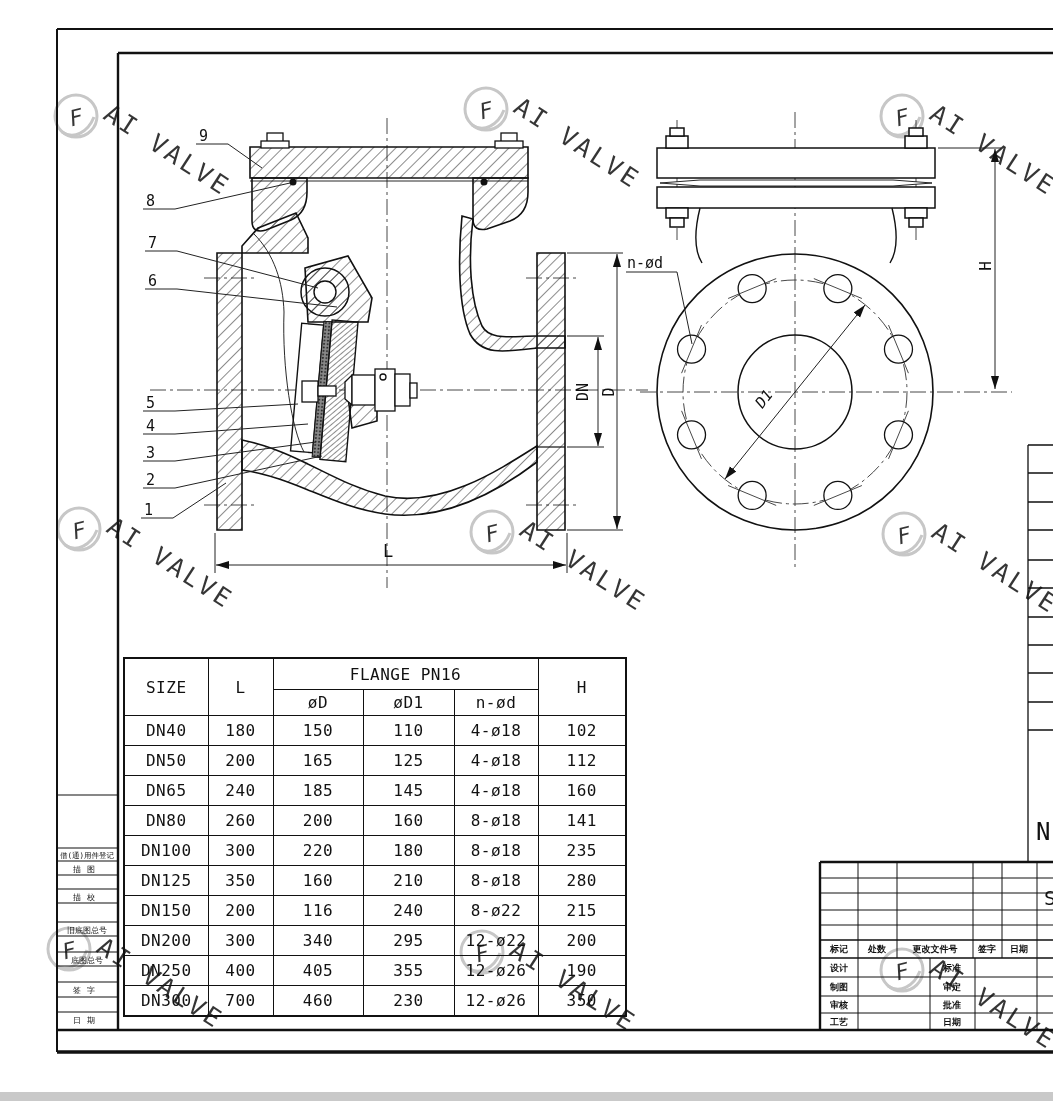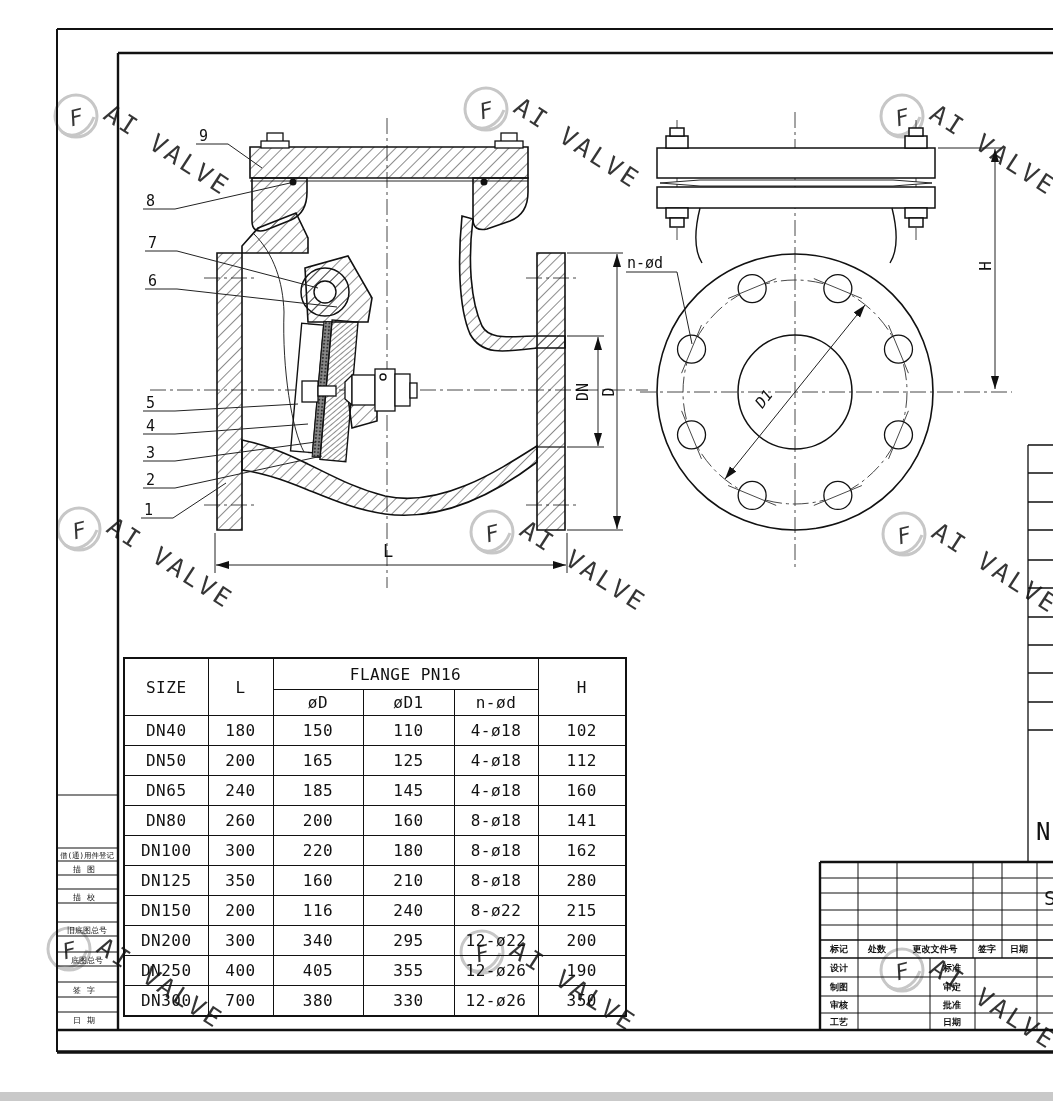--- a/index.html
+++ b/index.html
@@ -328,21 +328,21 @@
           <td>160</td>
           <td>8-ø18</td>
           <td>141</td>
         </tr>
         <tr>
           <td>DN100</td>
           <td>300</td>
           <td>220</td>
           <td>180</td>
           <td>8-ø18</td>
-          <td>162</td>
+          <td>235</td>
         </tr>
         <tr>
           <td>DN125</td>
           <td>350</td>
           <td>160</td>
           <td>210</td>
           <td>8-ø18</td>
           <td>280</td>
         </tr>
         <tr>
@@ -365,22 +365,22 @@
           <td>DN250</td>
           <td>400</td>
           <td>405</td>
           <td>355</td>
           <td>12-ø26</td>
           <td>190</td>
         </tr>
         <tr>
           <td>DN300</td>
           <td>700</td>
-          <td>380</td>
-          <td>330</td>
+          <td>460</td>
+          <td>230</td>
           <td>12-ø26</td>
           <td>350</td>
         </tr>
       </tbody>
 </table>
 
 <div id="bottomstrip"></div>
 </div>
 
 </body></html>

